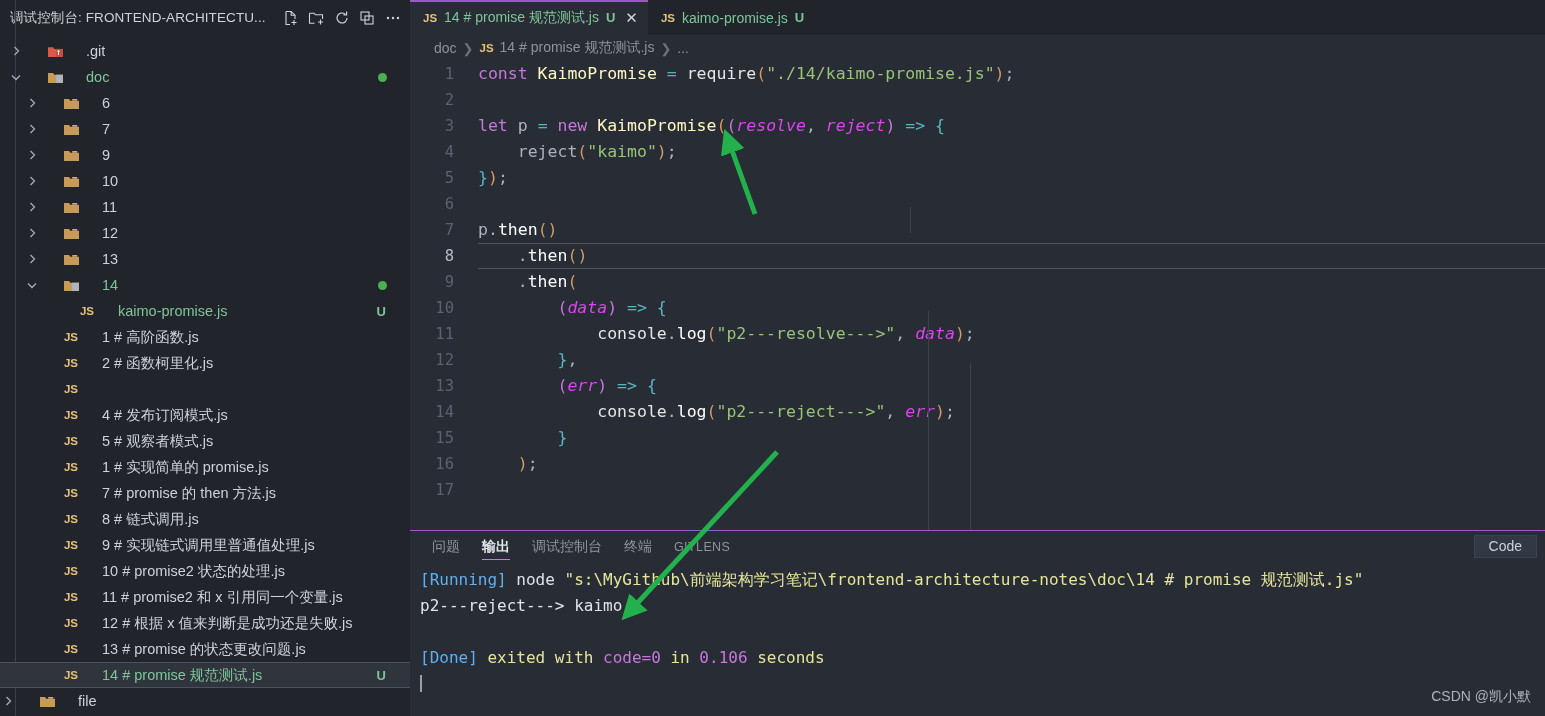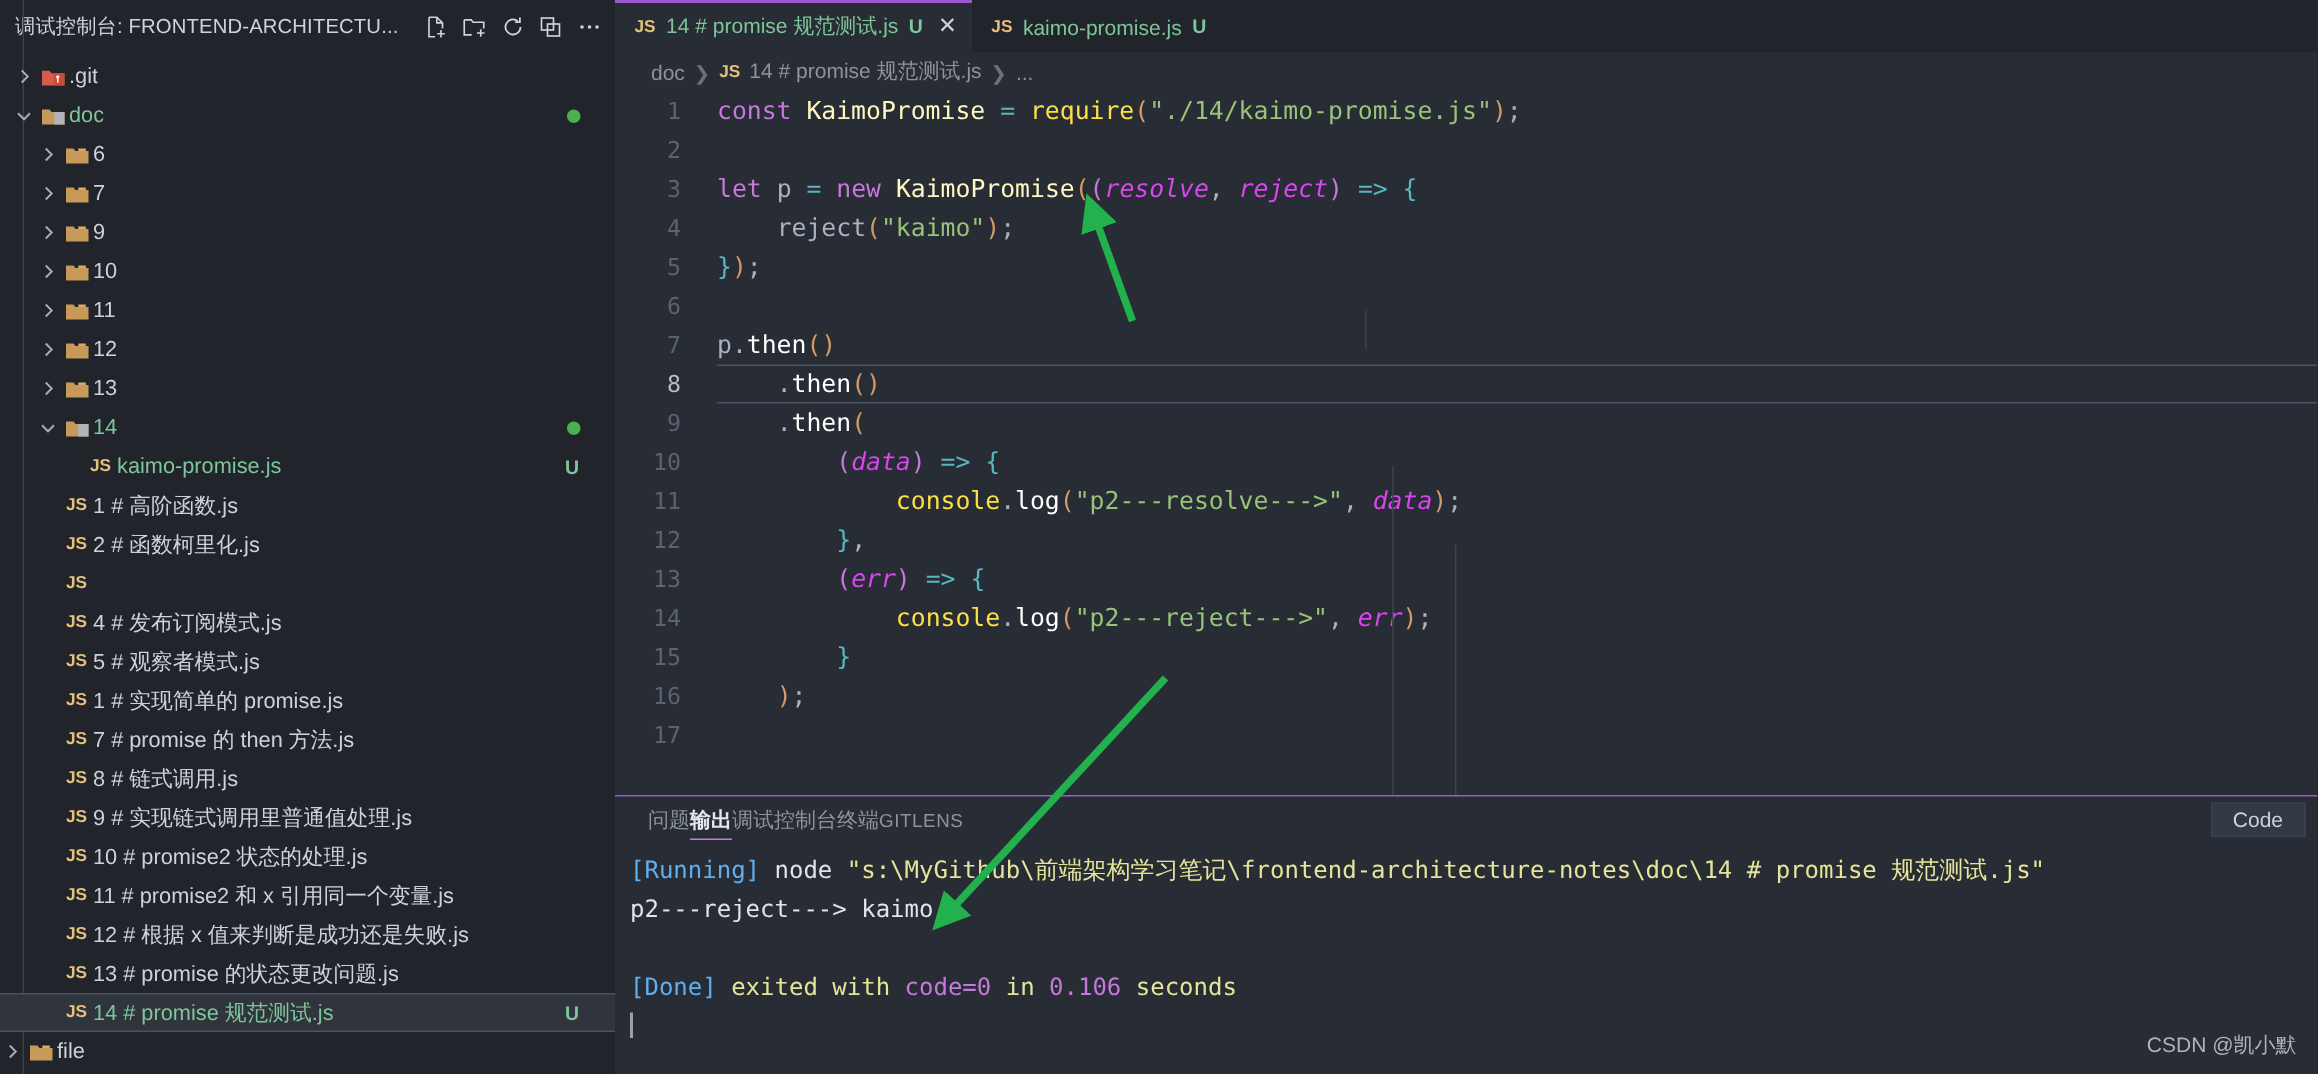--- a/index.html
+++ b/index.html
@@ -26,21 +26,21 @@
   .explorer-title {
     font-size: 13.5px; color: #cfd2d6; white-space: nowrap;
     overflow: hidden; letter-spacing: .1px; flex: 1 1 auto;
   }
   .hdr-icons { display: flex; align-items: center; gap: 9px; flex: 0 0 auto; }
   .hdr-icons svg { display: block; }
   .tree { padding-top: 3px; }
   .row {
     height: 26px; display: flex; align-items: center;
     position: relative; padding-right: 12px; white-space: nowrap;
-    font-size: 14.5px; color: #cdd2d8;
+    font-size: 14.5px; color: #cdd2d8; gap: 20px;
   }
   .row.selected { background: #2f343d; border: 1px solid #4a5160; border-left: none; border-right: none; }
   .row .twisty { width: 16px; flex: 0 0 16px; display: flex; justify-content: center; align-items: center; }
   .row .twisty svg { display:block; }
   .row .ficon { width: 22px; flex: 0 0 22px; display: flex; justify-content: center; align-items: center; }
   .row .label { overflow: hidden; text-overflow: ellipsis; }
   .row .badge {
     position: absolute; right: 24px; font-size: 13px; font-weight: bold;
   }
   .row .dot {
@@ -92,36 +92,36 @@
   .ln {
     width: 56px; flex: 0 0 56px; text-align: right; padding-right: 12px;
     color: #5b6270; font-size: 15.5px;
   }
   .codeline.curline .ln { color: #b6bdc9; }
   .code { white-space: pre; padding-left: 12px; }
   
   .kw   { color: #c678dd; }           
   .var  { color: #fef9c3; }           
   .op   { color: #56b6c2; }           
-  .fn   { color: #fde047; }           
+  .fn   { color: #e5e5e5; }           
   .str  { color: #98c379; }           
   .pn1  { color: #d19a66; }           
   .pn2  { color: #c678dd; }           
   .pn3  { color: #56b6c2; }
   .pl   { color: #abb2bf; }           
   .par  { color: #d946ef; font-style: italic; }
   .mth  { color: #ffffff; }
 
   
   .panel {
     flex: 0 0 186px; height: 186px; background: #282c34;
     border-top: 1px solid #9b59d0; position: relative;
   }
   .panel-tabs {
-    height: 32px; display: flex; align-items: center; 
+    height: 32px; display: flex; align-items: center; gap: 22px;
     padding-left: 22px; font-size: 14px; color: #8d939d; position: relative;
   }
   .ptab { position: relative; height: 32px; display: flex; align-items: center; }
   .ptab.active { color: #e3e6eb; font-weight: bold; }
   .ptab.active::after {
     content:""; position: absolute; left: 0; right: 0; bottom: 3px; height: 1.5px; background: #c678dd;
   }
   .ptab.gitlens { font-size: 12.5px; letter-spacing: .4px; }
   .code-select {
     position: absolute; right: 8px; top: 4px;

